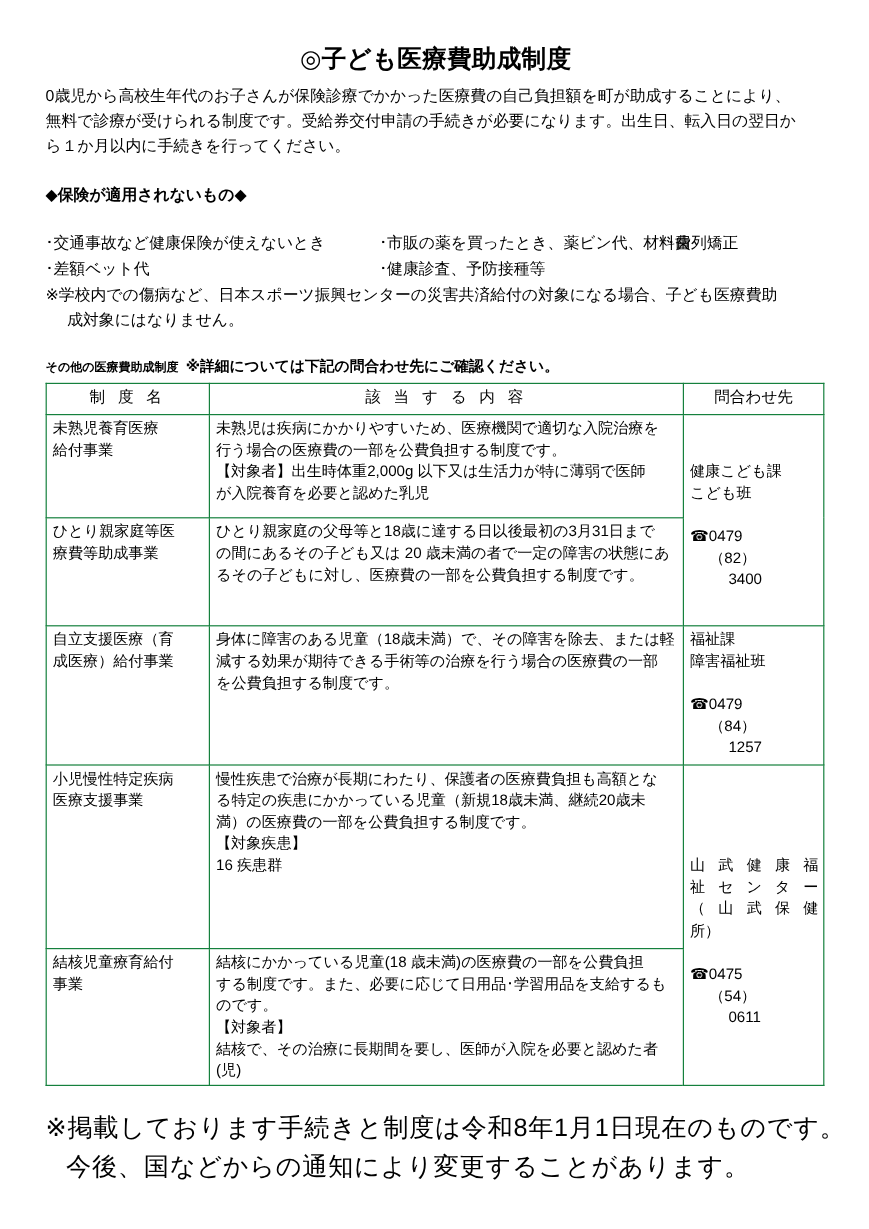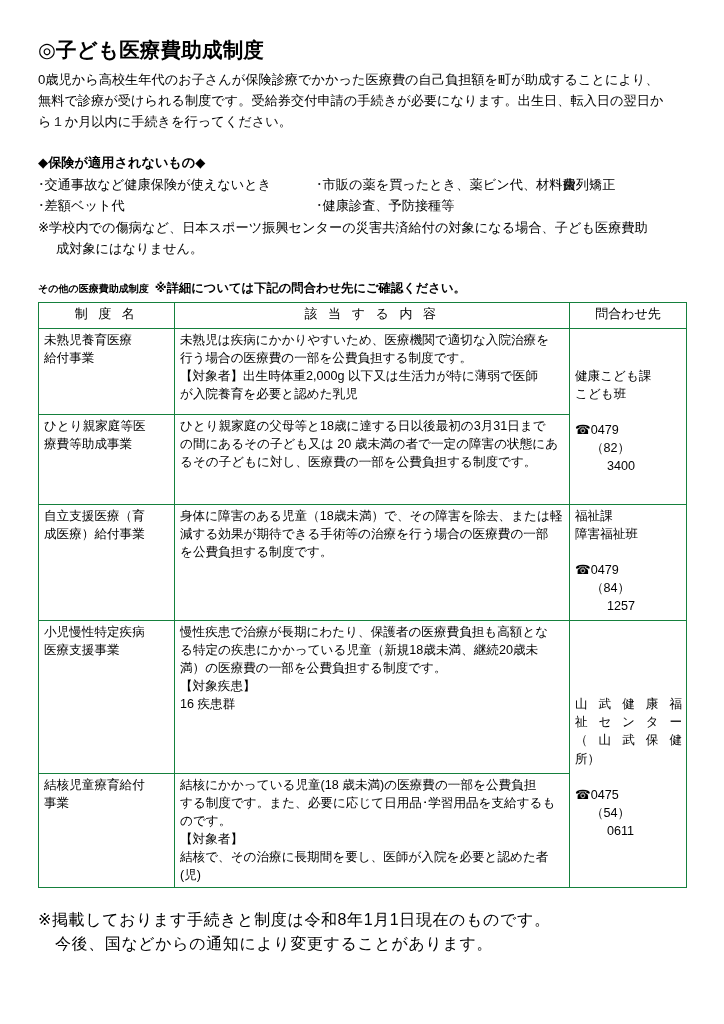--- a/index.html
+++ b/index.html
@@ -25,39 +25,40 @@
   }
 
   
   .doc-title {
     font-size: 20.5px;
     font-weight: bold;
     letter-spacing: 0.2px;
     line-height: 1.15;
     margin: 0 0 7px 0;
     white-space: nowrap;
+    text-align: center;
   }
 
   
   .intro {
     font-size: 13.2px;
     line-height: 1.62;
     margin: 0;
   }
   .intro .ln { display: block; white-space: nowrap; }
 
   
   .excl {
     margin-top: 19px;
     font-size: 13.2px;
     line-height: 1.62;
   }
   .excl-title {
     font-weight: bold;
-    margin-bottom: 1px;
+    margin-bottom: 19px;
     white-space: nowrap;
   }
   .excl-row {
     display: block;
     white-space: nowrap;
   }
   .excl-col-a { display: inline-block; width: 278px; }
   .excl-col-b { display: inline-block; width: 240px; }
   .excl-note { display: block; white-space: nowrap; }
   .excl-note-cont { display: block; padding-left: 18px; white-space: nowrap; }
@@ -120,21 +121,21 @@
   .justify-ln {
     display: block;
     text-align: justify;
     text-align-last: justify;
     white-space: normal;
   }
 
   
   .footer {
     margin-top: 20px;
-    font-size: 16px;
+    font-size: 21px;
     line-height: 1.55;
   }
   .footer .ln2 { display: block; white-space: nowrap; letter-spacing: 0.6px; }
   .footer .ln2.second { padding-left: 17px; }
 </style>
 </head>
 <body>
 
 <div class="page">
 

